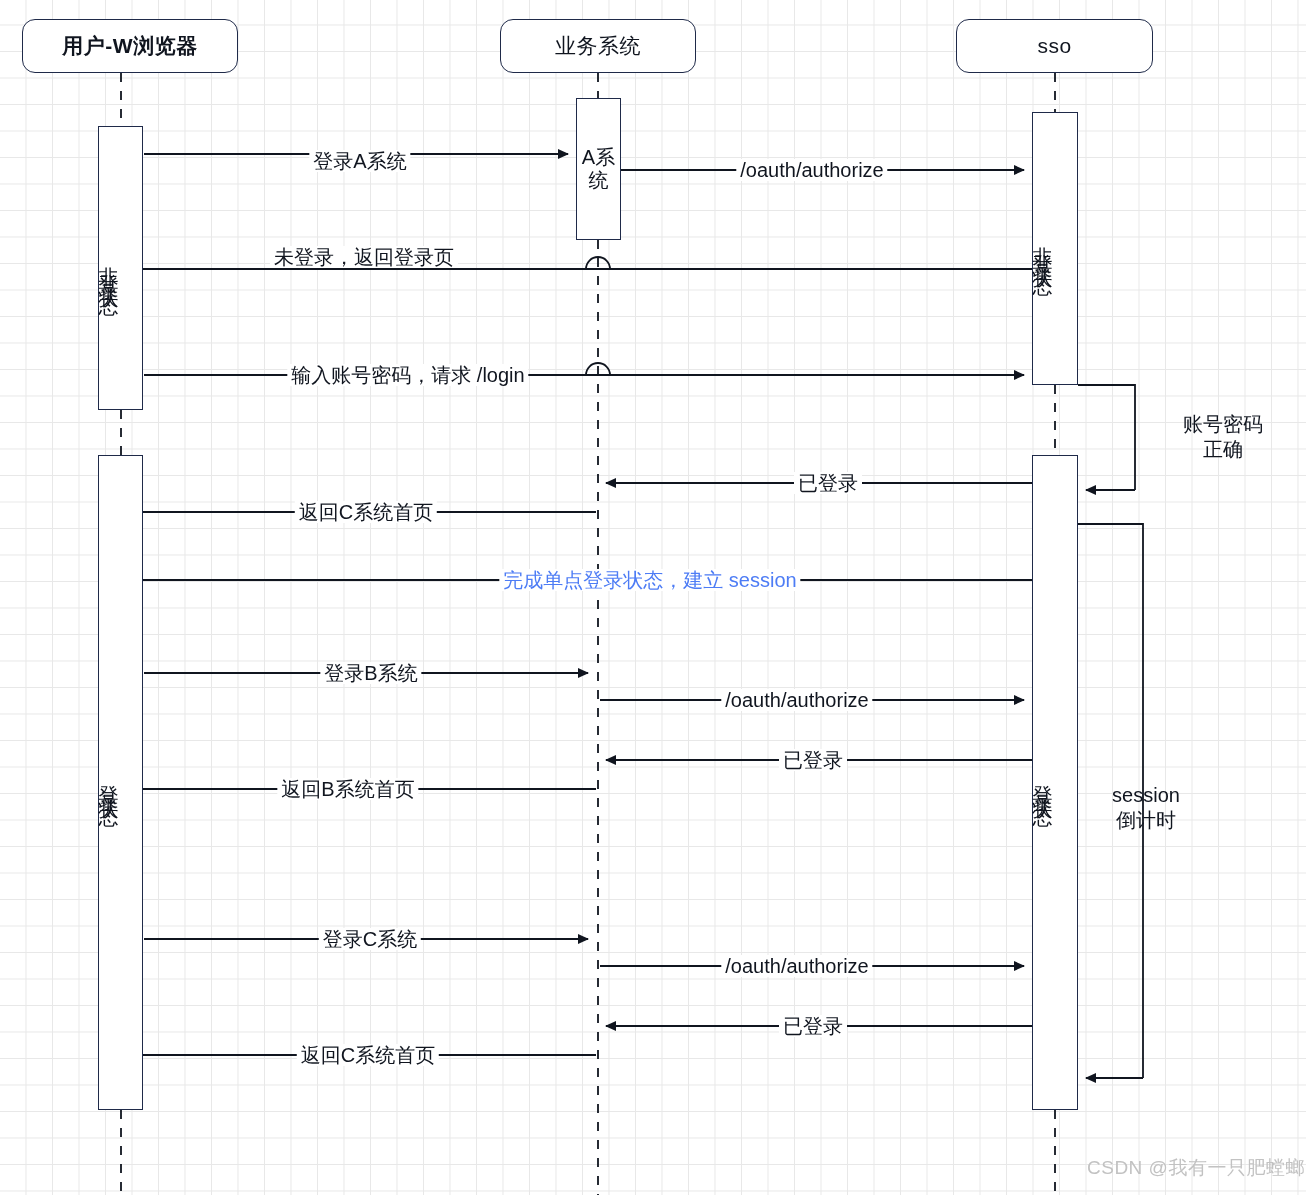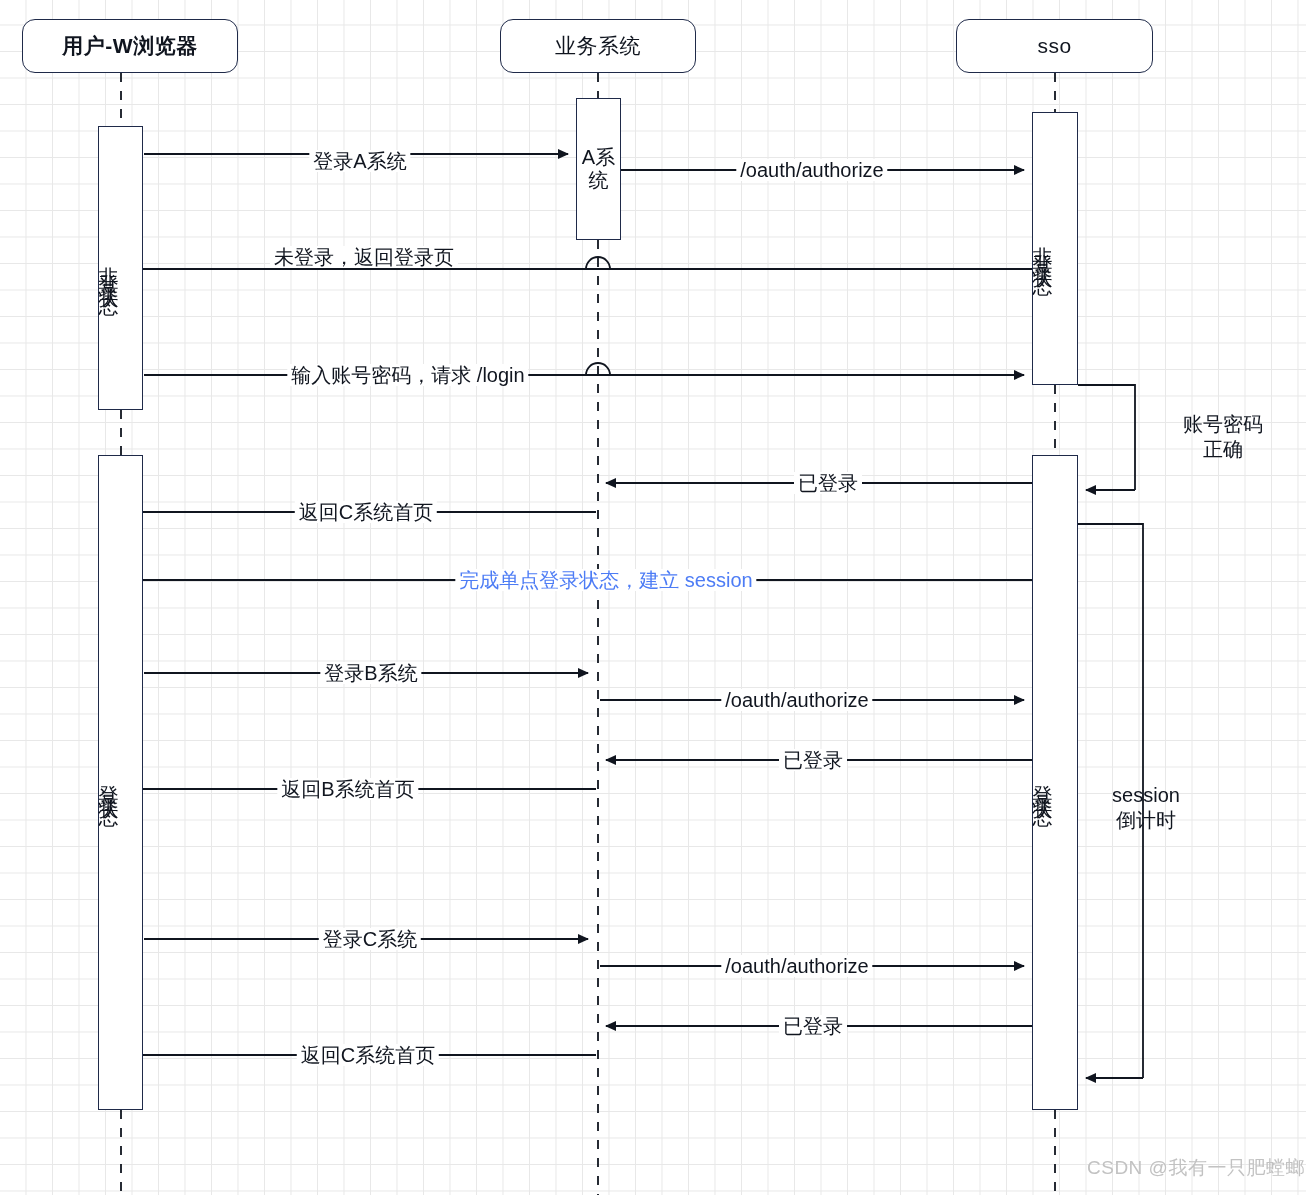--- a/index.html
+++ b/index.html
@@ -207,21 +207,21 @@
   <div class="msg-label" style="left:364px; top:257px;">未登录，返回登录页</div>
 
   <div class="msg-label" style="left:380px; top:375px;margin-left:28px;">输入账号密码，请求 /login</div>
 
   <div class="note-label" style="left:1223px; top:437px;">账号密码正确</div>
 
   <div class="msg-label" style="left:828px; top:483px;">已登录</div>
 
   <div class="msg-label" style="left:366px; top:512px;">返回C系统首页</div>
 
-  <div class="msg-label blue" style="left:606px; top:580px;text-align:right;">完成单点登录状态，建立 session</div>
+  <div class="msg-label blue" style="left:650px; top:580px;text-align:right;">完成单点登录状态，建立 session</div>
 
   <div class="msg-label" style="left:371px; top:673px;">登录B系统</div>
 
   <div class="msg-label" style="left:797px; top:700px;">/oauth/authorize</div>
 
   <div class="msg-label" style="left:813px; top:760px;">已登录</div>
 
   <div class="msg-label" style="left:348px; top:789px;">返回B系统首页</div>
 
   <div class="msg-label" style="left:370px; top:939px;">登录C系统</div>

